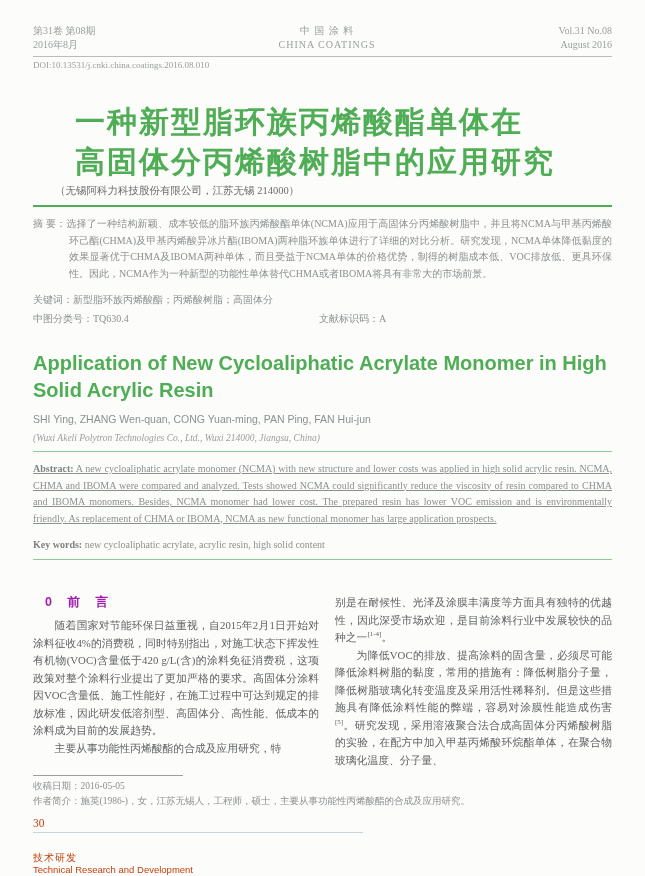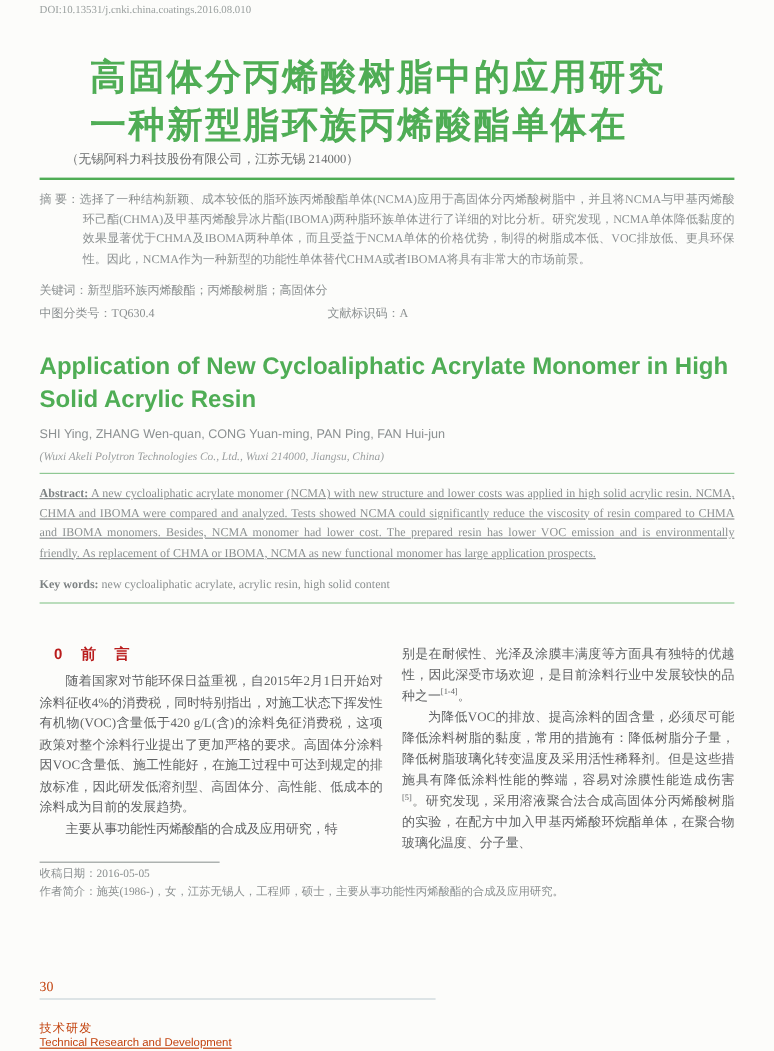--- a/index.html
+++ b/index.html
@@ -44,21 +44,21 @@
   
   .cn-abstract{
     margin-top:9px;
     font-size:10px;line-height:16.5px;color:#8b9091;
     text-align:justify;
     padding-left:36px;text-indent:-36px;
   }
   .cn-keywords{margin-top:2px;font-size:10px;line-height:16px;color:#8b9091;}
   .cn-meta{
     display:flex;margin-top:3px;
-    font-size:10px;line-height:15px;color:#8b9091;
+    font-size:10px;line-height:15px;color:#8b9091;gap:46px;
   }
   .cn-meta .m1{width:240px;}
   .cn-meta .m2{width:180px;}
   .cn-meta .m3{flex:1;}
 
   
   .en-title{
     margin-top:24px;
     font-family:"Liberation Sans","DejaVu Sans",sans-serif;
     font-weight:bold;font-size:20px;line-height:27px;
@@ -74,21 +74,21 @@
   }
   .en-abstract .lbl, .en-keywords .lbl{font-weight:bold;color:#7d8283;}
   .en-keywords{margin-top:1px;font-size:10px;line-height:16px;color:#8b9091;}
 
   
   .columns{display:flex;gap:16px;margin-top:34px;}
   .colL{width:286px;}
   .colR{flex:1;}
   .sec-head{
     font-family:"Liberation Sans","DejaVu Sans",sans-serif;
-    color:#b91c1c;font-weight:bold;font-size:12.5px;line-height:16px;
+    color:#a21caf;font-weight:bold;font-size:12.5px;line-height:16px;
     letter-spacing:6px;margin:0 0 7px 12px;
   }
   .body-p{
     font-size:10.8px;line-height:17.5px;color:#5f6163;
     text-align:justify;margin:0;
   }
   .body-p.indent{text-indent:2em;}
   .body-p sup{font-size:7px;line-height:0;}
 
   
@@ -98,33 +98,47 @@
 
   
   .pfooter{
     position:absolute;left:33px;bottom:0;width:560px;
     color:#c2410c;
   }
   .pfooter .pageno{font-size:11.5px;line-height:14px;}
   .pfooter .f-rule{width:330px;border-top:1px solid #c9d4da;margin-top:2px;}
   .pfooter .col-cn{font-size:10px;line-height:13px;margin-top:18px;letter-spacing:1px;}
   .pfooter .col-en{font-size:9.5px;line-height:12px;
-    font-family:"Liberation Sans","DejaVu Sans",sans-serif;text-decoration:underline;}
+    font-family:"Liberation Sans","DejaVu Sans",sans-serif;}
 </style>
 </head>
 <body>
 
 <div class="page">
   <div class="inner">
 
+    <div class="jheader">
+      <div class="col left">
+        <div>第31卷 第08期</div>
+        <div>2016年8月</div>
+      </div>
+      <div class="col center">
+        <div>中 国 涂 料</div>
+        <div>CHINA COATINGS</div>
+      </div>
+      <div class="col right">
+        <div>Vol.31 No.08</div>
+        <div>August 2016</div>
+      </div>
+    </div>
     <div class="doi">DOI:10.13531/j.cnki.china.coatings.2016.08.010</div>
 
     <div class="cn-title">
+      <div>一种新型脂环族丙烯酸酯单体在</div>
       <div>高固体分丙烯酸树脂中的应用研究</div>
-      <div>一种新型脂环族丙烯酸酯单体在</div>
     </div>
 
     <div class="cn-affil">（无锡阿科力科技股份有限公司，江苏无锡  214000）</div>
 
     <div class="rule-green-thick"></div>
 
     <p class="cn-abstract"><span>摘  要：</span><span>选择了一种结构新颖、成本较低的脂环族丙烯酸酯单体(NCMA)应用于高固体分丙烯酸树脂中，并且将NCMA与甲基丙烯酸环己酯(CHMA)及甲基丙烯酸异冰片酯(IBOMA)两种脂环族单体进行了详细的对比分析。研究发现，NCMA单体降低黏度的效果显著优于CHMA及IBOMA两种单体，而且受益于NCMA单体的价格优势，制得的树脂成本低、VOC排放低、更具环保性。因此，NCMA作为一种新型的功能性单体替代CHMA或者IBOMA将具有非常大的市场前景。</span></p>
 
     <div class="cn-keywords"><span>关键词：</span><span>新型脂环族丙烯酸酯；丙烯酸树脂；高固体分</span></div>
 

